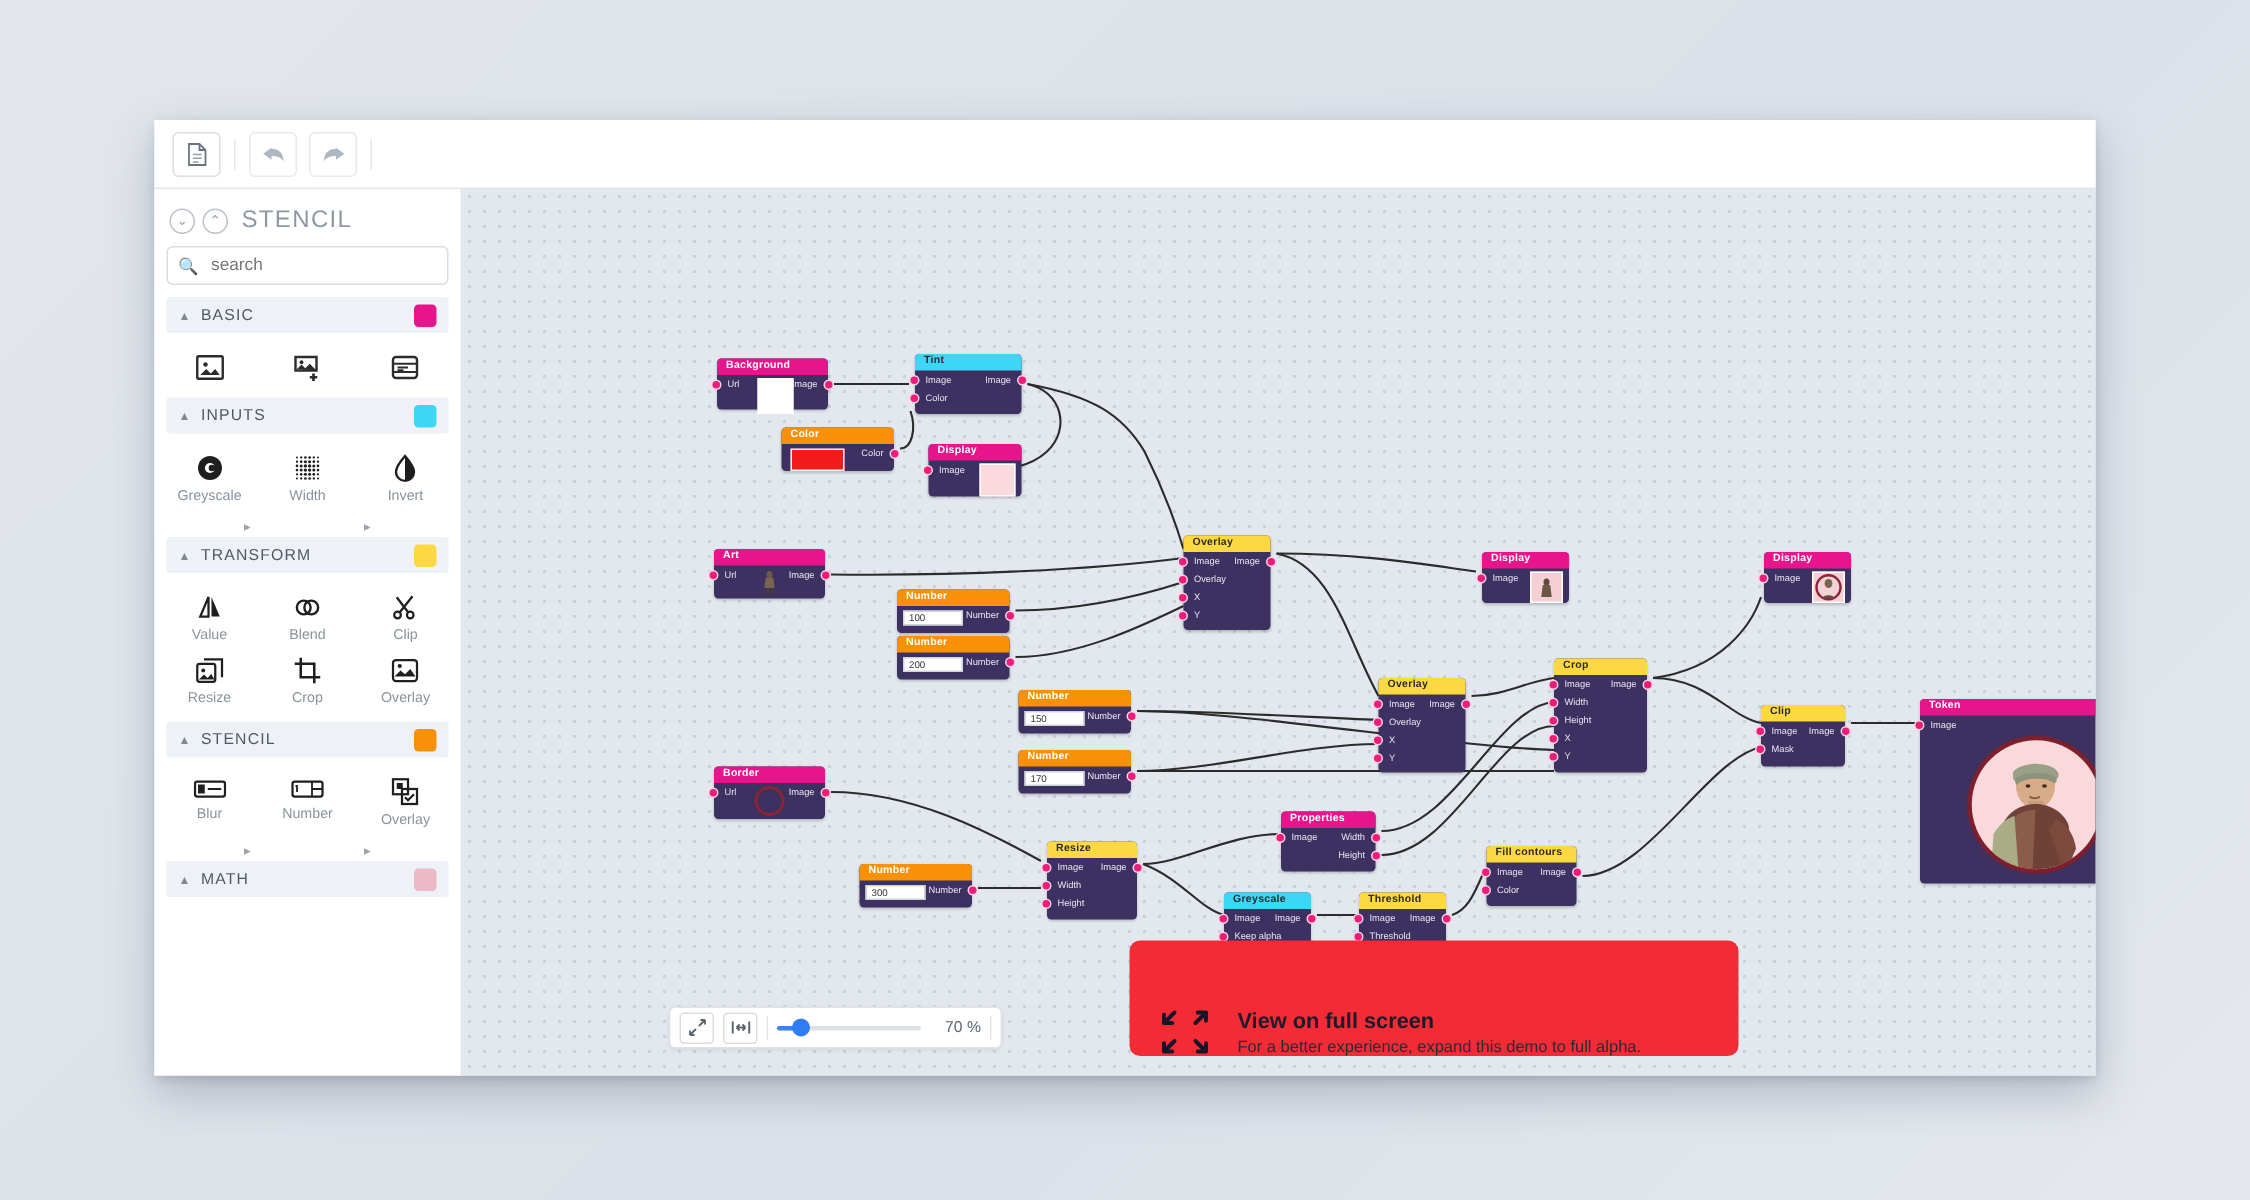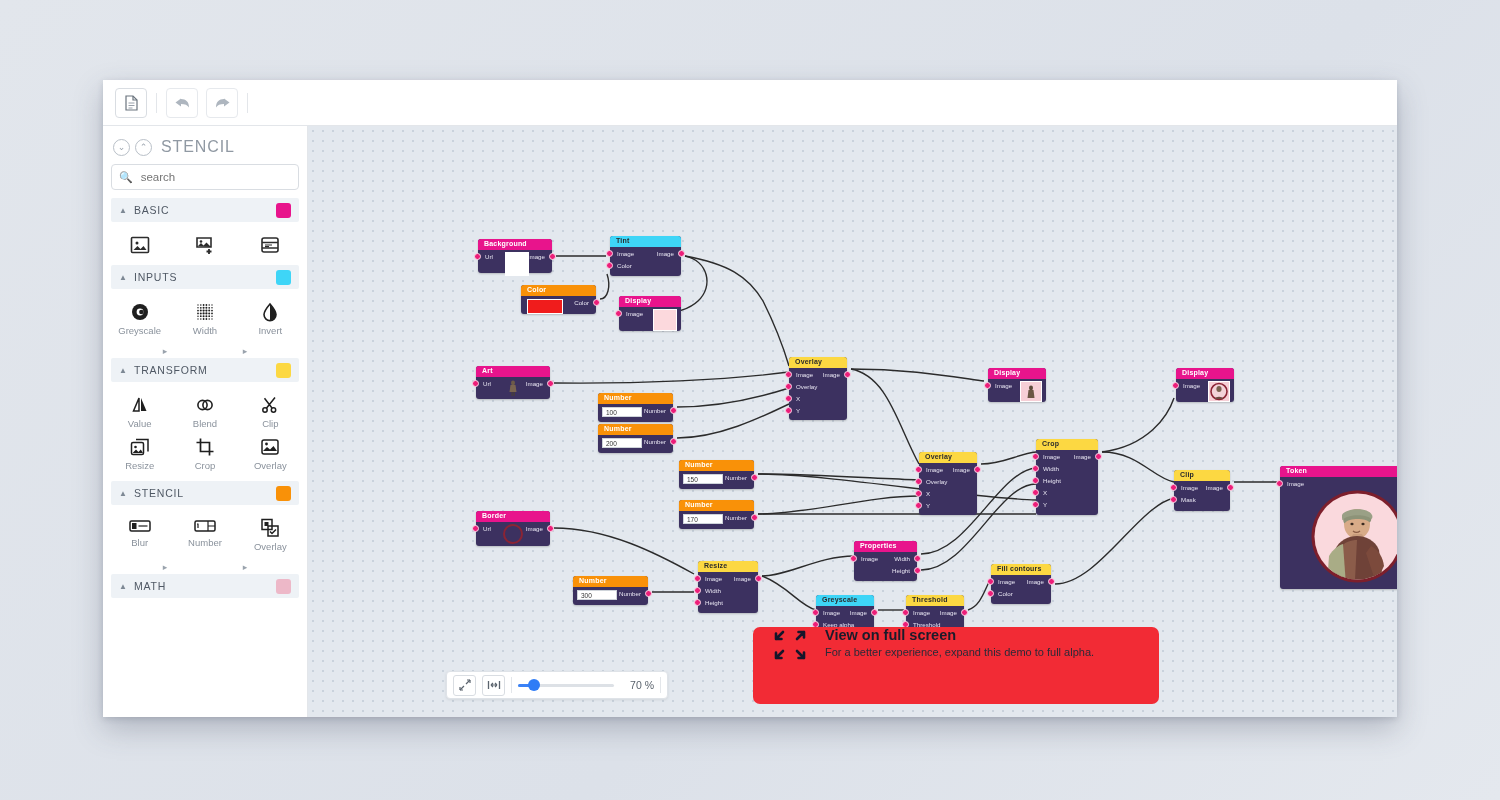--- a/index.html
+++ b/index.html
@@ -179,21 +179,21 @@
     position: absolute; left: 10px; top: -4.5px;
     width: 12px; height: 12px; border-radius: 50%;
     background: #2f7cf6;
   }
   .zoom-val { font-size: 10.5px; color: #5a636d; min-width: 34px; text-align: right; }
   
   .banner {
     position: absolute; left: 445px; bottom: 13px;
     width: 406px; height: 77px;
     background: #f22b35; border-radius: 7px;
-    display: flex; align-items: flex-start;
+    display: flex; align-items: flex-end;
     padding: 0 18px; box-sizing: border-box; gap: 14px;
   }
   .banner-title { font-size: 14.5px; font-weight: bold; color: #1b1b2a; }
   .banner-sub { font-size: 11px; color: #2a2a38; margin-top: 3px; }
 </style>
 </head>
 <body>
 
 <div class="page">
  <div class="window">

